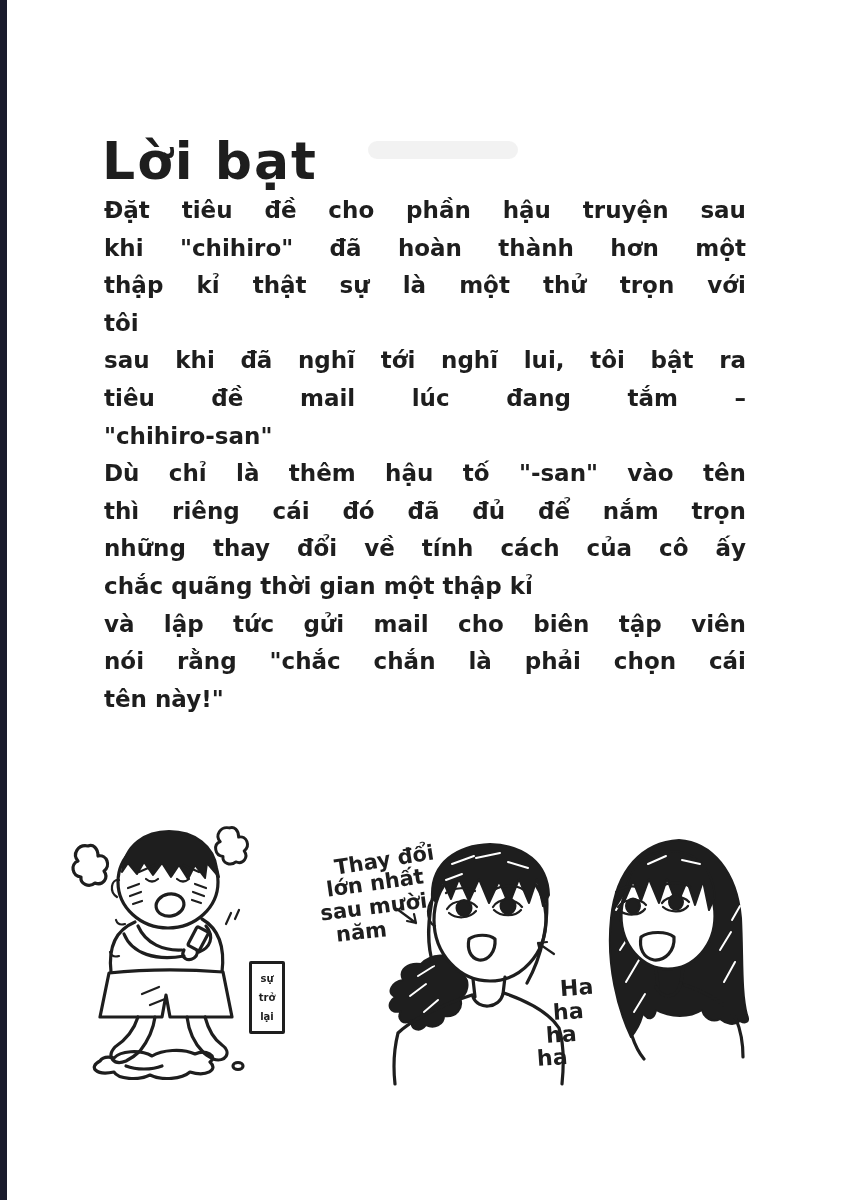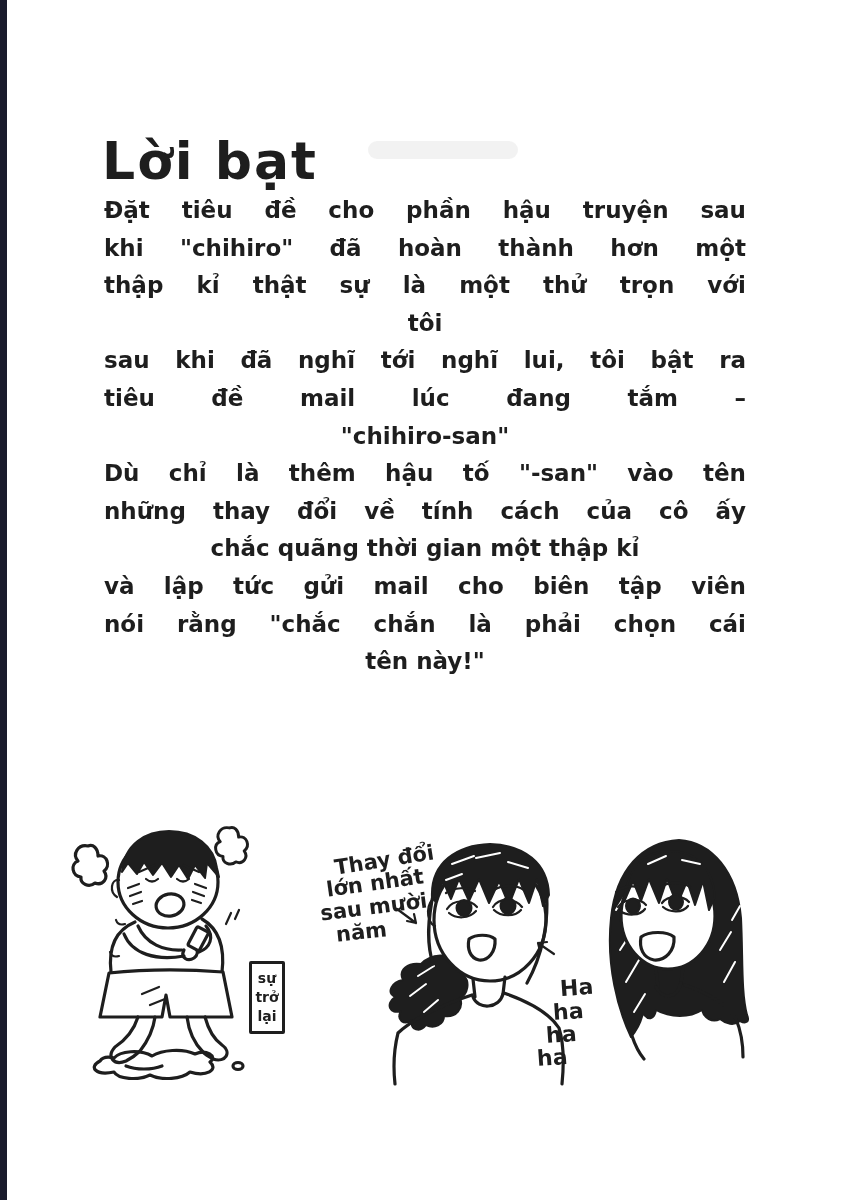--- a/index.html
+++ b/index.html
@@ -8,34 +8,34 @@
     position:relative; width:844px; height:1200px;
     background:var(--paper); color:var(--ink);
     font-family:"DejaVu Sans", sans-serif; overflow:hidden;
   }
   .spine { position:absolute; left:0; top:0; width:7px; height:1200px; background:var(--spine); }
   .title { position:absolute; left:102px; top:96px; font-size:52px; font-weight:bold; letter-spacing:2px; }
   .smudge { position:absolute; left:368px; top:141px; width:150px; height:18px; background:#ededed; border-radius:9px; opacity:.7; }
   .textblock { position:absolute; left:104px; top:197px; width:642px; font-size:23px; font-weight:bold; }
   .tline { height:37.6px; overflow:visible; white-space:nowrap; }
   .jl { text-align:justify; text-align-last:justify; }
-  .pl { text-align:center; }
+  .pl { text-align:left; }
   .draw { position:absolute; }
   .draw path, .draw ellipse, .draw rect, .draw line {
     stroke:var(--ink); stroke-width:3.2; fill:none;
     stroke-linecap:round; stroke-linejoin:round;
   }
   .draw .fillink { fill:var(--ink); stroke:var(--ink); stroke-width:2; }
   .draw .fillwhite { fill:#fff; }
   .draw .scratch { stroke:#fff; stroke-width:2; }
   .draw .thin { stroke-width:2.2; }
   .sign {
     position:absolute; left:249px; top:961px; width:30px; background:#fff;
     border:3px solid var(--ink); border-radius:2px;
-    font-size:14px; font-weight:bold; text-align:center; line-height:19px; padding:5px 0;
+    font-size:10px; font-weight:bold; text-align:center; line-height:19px; padding:5px 0;
   }
   .note { position:absolute; font-size:21px; font-weight:bold; white-space:nowrap; }
   .note0 { left:334px; top:848px; transform:rotate(-9deg); }
   .note1 { left:326px; top:871px; transform:rotate(-8deg); }
   .note2 { left:320px; top:895px; transform:rotate(-7deg); }
   .note3 { left:336px; top:920px; transform:rotate(-6deg); }
   .laugh { position:absolute; font-size:22px; font-weight:bold; transform:rotate(-4deg); }
   .laugh0 { left:560px; top:975px; }
   .laugh1 { left:553px; top:999px; }
   .laugh2 { left:546px; top:1022px; }
@@ -52,20 +52,21 @@
 
   <div class="textblock">
     <div class="tline jl">Đặt tiêu đề cho phần hậu truyện sau</div>
     <div class="tline jl">khi "chihiro" đã hoàn thành hơn một</div>
     <div class="tline jl">thập kỉ thật sự là một thử trọn với</div>
     <div class="tline pl">tôi</div>
     <div class="tline jl">sau khi đã nghĩ tới nghĩ lui, tôi bật ra</div>
     <div class="tline jl">tiêu đề mail lúc đang tắm –</div>
     <div class="tline pl">"chihiro-san"</div>
     <div class="tline jl">Dù chỉ là thêm hậu tố "-san" vào tên</div>
+    <div class="tline jl">thì riêng cái đó đã đủ để nắm trọn</div>
     <div class="tline jl">những thay đổi về tính cách của cô ấy</div>
     <div class="tline pl">chắc quãng thời gian một thập kỉ</div>
     <div class="tline jl">và lập tức gửi mail cho biên tập viên</div>
     <div class="tline jl">nói rằng "chắc chắn là phải chọn cái</div>
     <div class="tline pl">tên này!"</div>
   </div>
 
   <svg class="draw" style="left:56px; top:820px;" width="200" height="260" viewBox="0 0 200 260">
     <g>
       <path d="M32,26 C22,24 16,34 22,41 C14,44 16,56 25,57 C24,64 33,68 39,63 C47,66 53,58 48,51 C55,46 51,34 42,36 C42,28 37,24 32,26 Z"></path>

